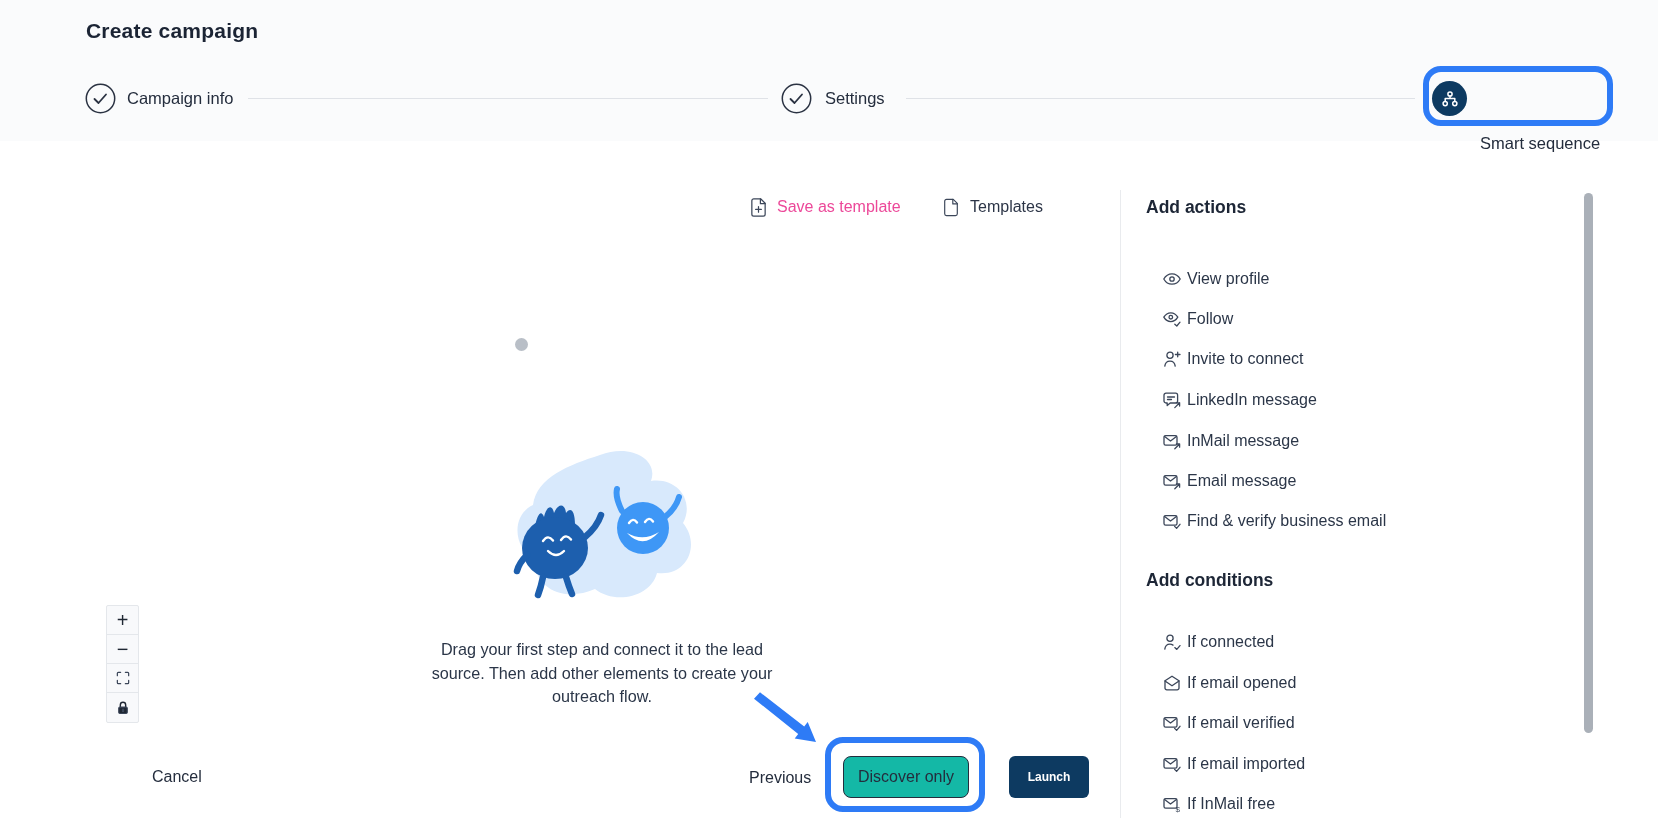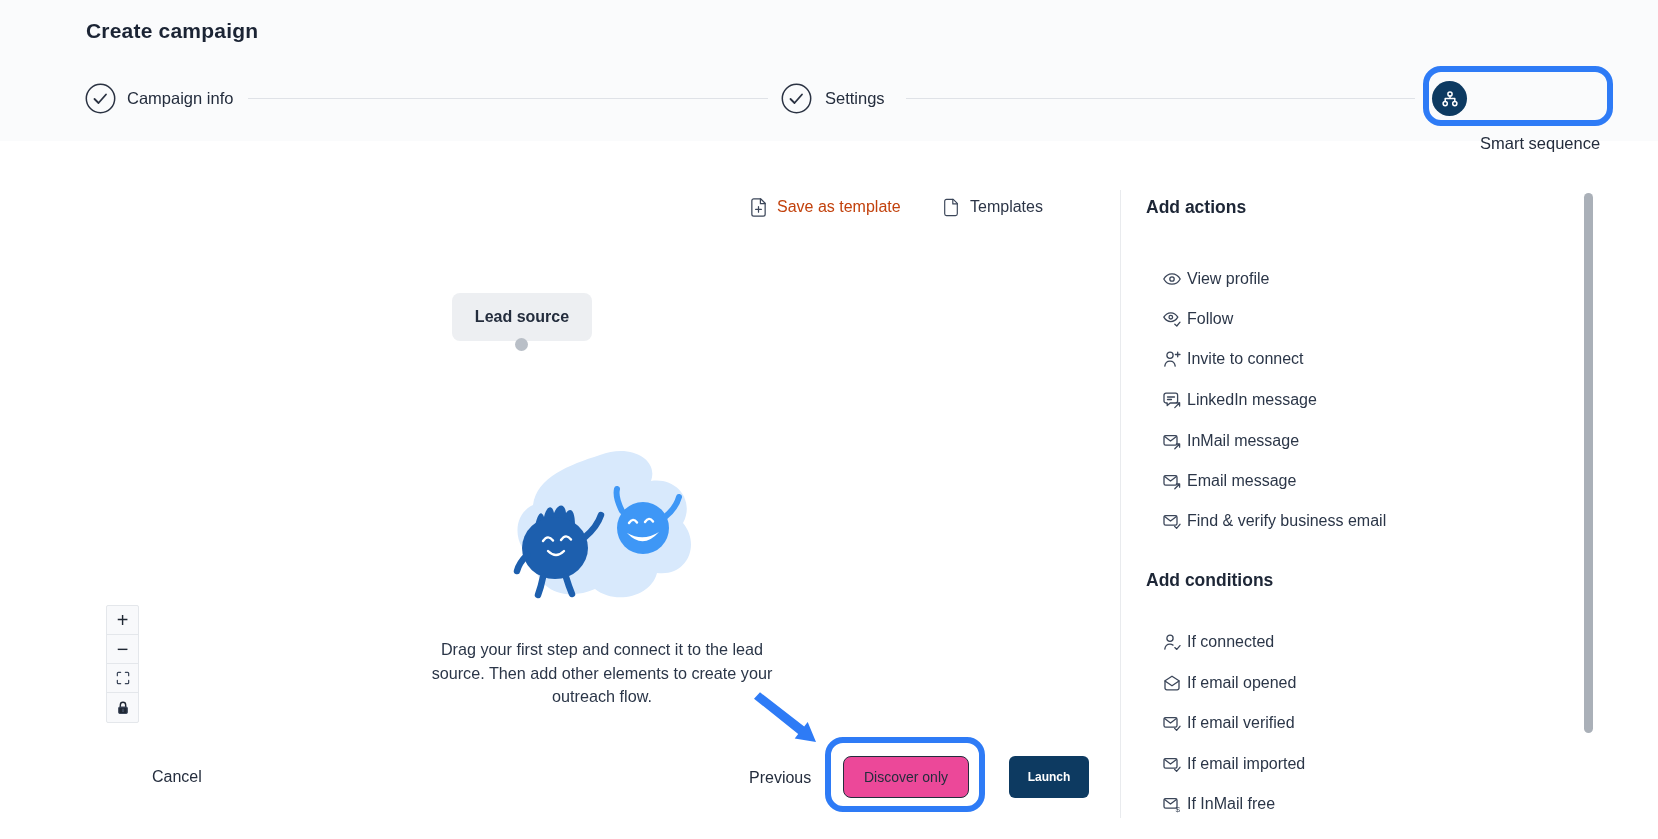--- a/index.html
+++ b/index.html
@@ -9,39 +9,39 @@
   
   .header{position:absolute;left:0;top:0;width:1658px;height:141px;background:#fafbfc;}
   .page-title{position:absolute;left:86px;top:19px;font-size:21px;font-weight:700;color:#1b2434;letter-spacing:.2px;text-align:right;}
   .step-label{position:absolute;top:89px;font-size:16.5px;color:#242d3d;}
   .step-line{position:absolute;top:98px;height:1px;background:#dfe2e7;}
   .seq-circle{position:absolute;left:1432px;top:81px;width:35px;height:35px;border-radius:50%;
               background:#0d3a61;display:flex;align-items:center;justify-content:center;}
   .hl-ring{position:absolute;border:6px solid #2e7bf6;border-radius:18px;box-sizing:border-box;}
   
   .tool-btn{position:absolute;top:194px;height:26px;display:flex;align-items:center;gap:9px;font-size:16px;cursor:pointer;}
-  .tool-muted{color:#c2410c;}
+  .tool-muted{color:#ec4899;}
   .tool-dark{color:#2c3547;}
   
   .node{position:absolute;left:452px;top:293px;width:140px;height:48px;background:#edeff2;border-radius:8px;
         display:flex;align-items:center;justify-content:center;font-size:16px;font-weight:700;color:#242d3d;}
   .node-dot{position:absolute;left:515px;top:338px;width:13px;height:13px;border-radius:50%;background:#b9bfc7;}
   
   .hint{position:absolute;left:412px;top:638px;width:380px;text-align:center;
         font-size:16.2px;line-height:23.5px;color:#2b3648;}
   
   .zoom-panel{position:absolute;left:106px;top:605px;width:31px;background:#f8f9fb;
               border:1px solid #e4e7eb;border-radius:2px;}
   .zoom-btn{width:31px;height:29px;box-sizing:border-box;display:flex;align-items:center;justify-content:center;
             border-bottom:1px solid #e4e7eb;cursor:pointer;}
   .zoom-btn:last-child{border-bottom:none;}
   
   .link-btn{position:absolute;font-size:16px;color:#242d3d;cursor:pointer;}
   .discover-btn{position:absolute;left:843px;top:756px;width:126px;height:42px;box-sizing:border-box;
-                background:#ec4899;border:1.5px solid #242d3d;border-radius:8px;font-size:14px;color:#242d3d;
+                background:#14b8a6;border:1.5px solid #242d3d;border-radius:8px;font-size:16px;color:#242d3d;
                 display:flex;align-items:center;justify-content:center;cursor:pointer;}
   .launch-btn{position:absolute;left:985px;top:756px;width:80px;height:42px;background:#0d3a61;border-radius:6px;
               color:#ffffff;font-size:12px;font-weight:600;display:flex;align-items:center;justify-content:center;cursor:pointer;margin-left:24px;}
   
   .side-divider{position:absolute;left:1120px;top:190px;width:1px;height:628px;background:#e9ebee;}
   .side-heading{position:absolute;left:1146px;font-size:17.5px;font-weight:700;color:#1d2636;}
   .side-item{position:absolute;left:1162px;height:26px;display:flex;align-items:center;gap:5px;cursor:pointer;}
   .side-item .lbl{font-size:16px;color:#2b3648;white-space:nowrap;}
   .si-icon{width:20px;height:20px;display:flex;align-items:center;justify-content:center;}
   .si-icon svg{stroke:#3b4659;fill:none;stroke-width:1.3;stroke-linecap:round;stroke-linejoin:round;}
@@ -99,21 +99,20 @@
   <div class="tool-btn tool-dark" style="left:941px;">
     <span class="si-icon">
       <svg width="18" height="21" viewBox="0 0 20 22" fill="none" stroke="#2c3547" stroke-width="1.6" stroke-linecap="round" stroke-linejoin="round">
         <path d="M5 2h7.5L17 6.5V18a2 2 0 01-2 2H5a2 2 0 01-2-2V4a2 2 0 012-2z"></path>
         <path d="M12 2v5h5"></path>
       </svg>
     </span>
     <span>Templates</span>
   </div>
 
-  <div class="node">Lead source</div>
   <div class="node-dot"></div>
 
   <div class="abs" style="left:505px;top:445px;width:200px;height:165px;">
     <svg width="200" height="165" viewBox="0 0 200 165">
       <path d="M95 10 C125 -2 154 14 146 36 C172 32 190 56 178 78 C196 100 182 132 152 128 C146 152 110 160 90 144 C58 158 28 142 30 114 C8 104 6 70 28 60 C32 32 64 20 95 10 Z" fill="#d8e9fc"></path>
 
       <path d="M30 82 C32 70 36 64 39 72 C41 62 47 58 49 68 C53 58 60 58 61 68 C65 62 70 64 70 80 Z" fill="#1d5fae"></path>
       <ellipse cx="50" cy="103" rx="33" ry="31" fill="#1d5fae"></ellipse>
       <path d="M80 92 Q92 82 96 70" stroke="#1d5fae" stroke-width="6.5" fill="none" stroke-linecap="round"></path>
       <path d="M22 110 Q14 118 12 126" stroke="#1d5fae" stroke-width="6.5" fill="none" stroke-linecap="round"></path>

